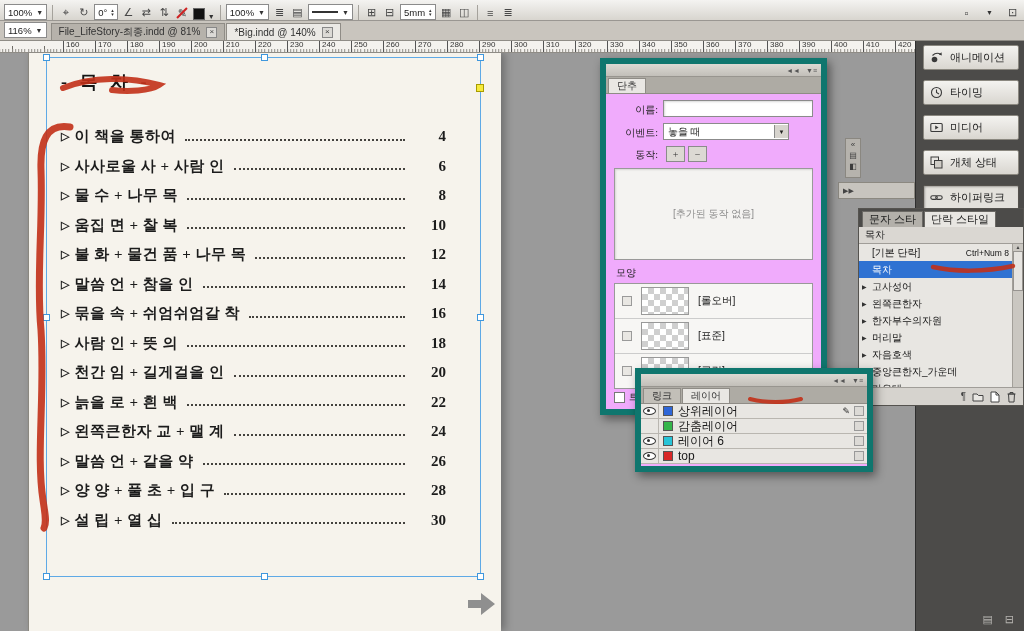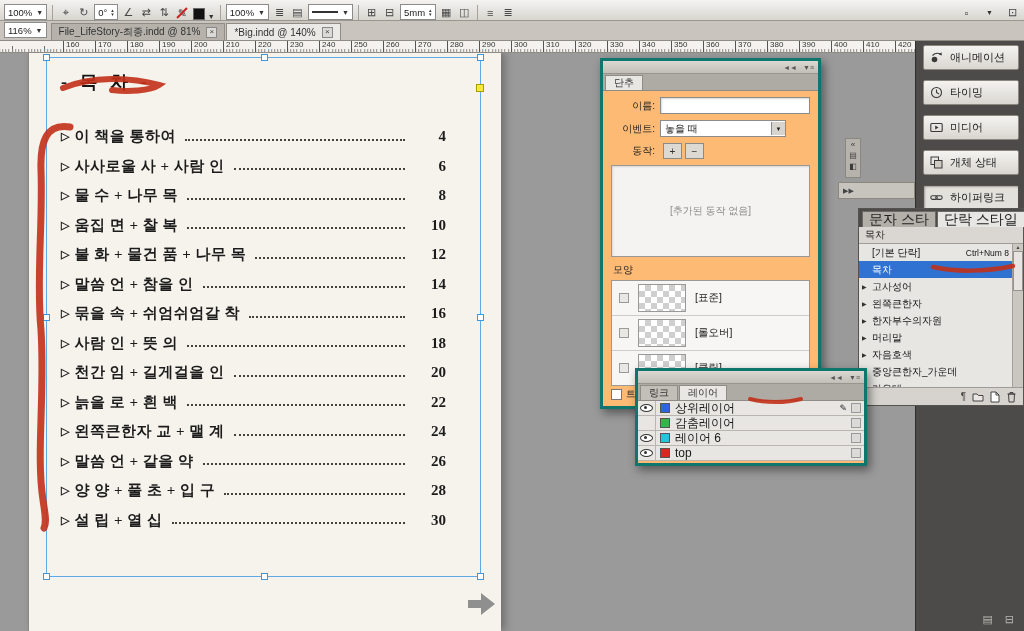--- a/index.html
+++ b/index.html
@@ -59,32 +59,32 @@
   .toc-list{position:absolute;left:14px;right:34px;top:64px;}
   .toc-row{display:flex;align-items:center;height:29.5px;font-family:"Liberation Serif",serif;
            font-size:15px;font-weight:bold;color:#1c1c1c;}
   .toc-marker{font-size:11px;margin-right:5px;color:#222;}
   .toc-text{white-space:nowrap;letter-spacing:.5px;}
   .dots{flex:1;border-bottom:2px dotted #44423e;margin:0 9px;transform:translateY(3px);}
   .toc-page{width:32px;text-align:right;}
   .next-arrow{position:absolute;right:5px;bottom:16px;}
 
   
-  .panel{position:absolute;background:#fdba74;border:3px solid #0f766e;box-shadow:3px 4px 9px rgba(0,0,0,.45);}
+  .panel{position:absolute;background:#f0abfc;border:6px solid #0f766e;box-shadow:3px 4px 9px rgba(0,0,0,.45);}
   .ptitle{height:12px;background:linear-gradient(#dcd9d3,#c2bfb9);border-bottom:1px solid #98958f;
           display:flex;align-items:center;justify-content:flex-end;gap:6px;padding:0 4px;font-size:7px;color:#555;}
   .ptabs{height:16px;background:#aeaba4;display:flex;align-items:flex-end;padding-left:2px;gap:1px;
          border-bottom:1px solid #8f8c86;}
   .ptab{height:14px;padding:0 8px;display:flex;align-items:center;background:#c2bfb8;
         border:1px solid #8f8c86;border-bottom:none;font-size:10px;color:#333;}
   .ptab.active{background:#e9e7e3;}
 
   
   #button-panel{left:600px;top:58px;width:215px;height:345px;z-index:30;}
-  .bp-row{display:flex;align-items:center;margin:6px 8px 0;}
+  .bp-row{display:flex;align-items:flex-end;margin:6px 8px 0;font-family:Liberation Serif, serif;}
   .bp-label{width:44px;text-align:right;margin-right:5px;font-size:10px;}
   .bp-input{flex:1;height:15px;background:#fff;border:1px solid #8b8b8b;box-shadow:inset 1px 1px 2px rgba(0,0,0,.15);}
   .bp-select{width:120px;height:15px;background:#fff;border:1px solid #8b8b8b;display:flex;align-items:center;
              justify-content:space-between;padding-left:4px;font-size:10px;}
   .bp-select .arrow{width:13px;height:13px;background:#d7d4ce;border-left:1px solid #8b8b8b;display:flex;
                     align-items:center;justify-content:center;font-size:6px;}
   .bp-mini{width:17px;height:14px;background:#dcd9d3;border:1px solid #8b8b8b;display:flex;align-items:center;
            justify-content:center;font-size:10px;margin-left:3px;color:#333;}
   .bp-actions{margin:6px 8px;height:90px;background:#f4f3f1;border:1px solid #999;
               box-shadow:inset 1px 1px 2px rgba(0,0,0,.12);display:flex;align-items:center;justify-content:center;
@@ -130,21 +130,21 @@
   #mini-dock{position:absolute;left:845px;top:138px;width:16px;height:40px;background:#b6b3ad;
              border:1px solid #8a8780;z-index:21;display:flex;flex-direction:column;align-items:center;
              font-size:8px;color:#3c3c3c;gap:2px;padding-top:1px;box-sizing:border-box;}
   #dock-bottom{position:absolute;bottom:5px;right:10px;display:flex;gap:12px;color:#b5b3af;font-size:11px;}
 
   
   #styles-panel{position:absolute;left:858px;top:208px;width:166px;height:198px;background:#e8e6e2;
                 border:1px solid #55534f;z-index:25;display:flex;flex-direction:column;box-sizing:border-box;}
   .sp-tabs{height:18px;background:#4c4b49;display:flex;align-items:flex-end;padding-left:3px;gap:1px;}
   .sp-tab{height:15px;padding:0 6px;background:#b3b0aa;border:1px solid #6b6965;border-bottom:none;
-          font-size:14px;display:flex;align-items:center;color:#222;white-space:nowrap;}
+          font-size:11px;display:flex;align-items:center;color:#222;white-space:nowrap;}
   .sp-tab.active{background:#e8e6e2;}
   .sp-current{height:16px;background:#dad7d2;border-bottom:1px solid #a09d98;display:flex;align-items:center;
               padding:0 6px;font-size:10px;}
   .sp-body{flex:1;display:flex;min-height:0;}
   .sp-list{flex:1;overflow:hidden;}
   .sp-row{height:17px;display:flex;align-items:center;padding:0 3px;font-size:10px;color:#141414;box-sizing:border-box;}
   .sp-row.selected{color:#fff;}
   .sp-caret{width:10px;font-size:6px;color:#333;}
   .sp-row.selected .sp-caret{color:#fff;}
   .sp-name{flex:1;white-space:nowrap;overflow:hidden;}
@@ -527,26 +527,26 @@
       <span class="bp-mini">−</span>
     </div>
     <div class="bp-actions">
       <span>[추가된 동작 없음]</span>
     </div>
     <div class="bp-appear-label">모양</div>
     <div class="bp-appear">
         <div class="bp-app-row">
           <span class="bp-state"></span>
           <span class="bp-thumb"></span>
-          <span class="bp-app-name">[표준]</span>
+          <span class="bp-app-name">[롤오버]</span>
         </div>
         <div class="bp-app-row">
           <span class="bp-state"></span>
           <span class="bp-thumb"></span>
-          <span class="bp-app-name">[롤오버]</span>
+          <span class="bp-app-name">[표준]</span>
         </div>
         <div class="bp-app-row">
           <span class="bp-state"></span>
           <span class="bp-thumb"></span>
           <span class="bp-app-name">[클릭]</span>
         </div>
       </div>
     <div class="bp-footer">
       <span class="bp-check"></span>
       <span>트리거될 때까지 숨김</span>

